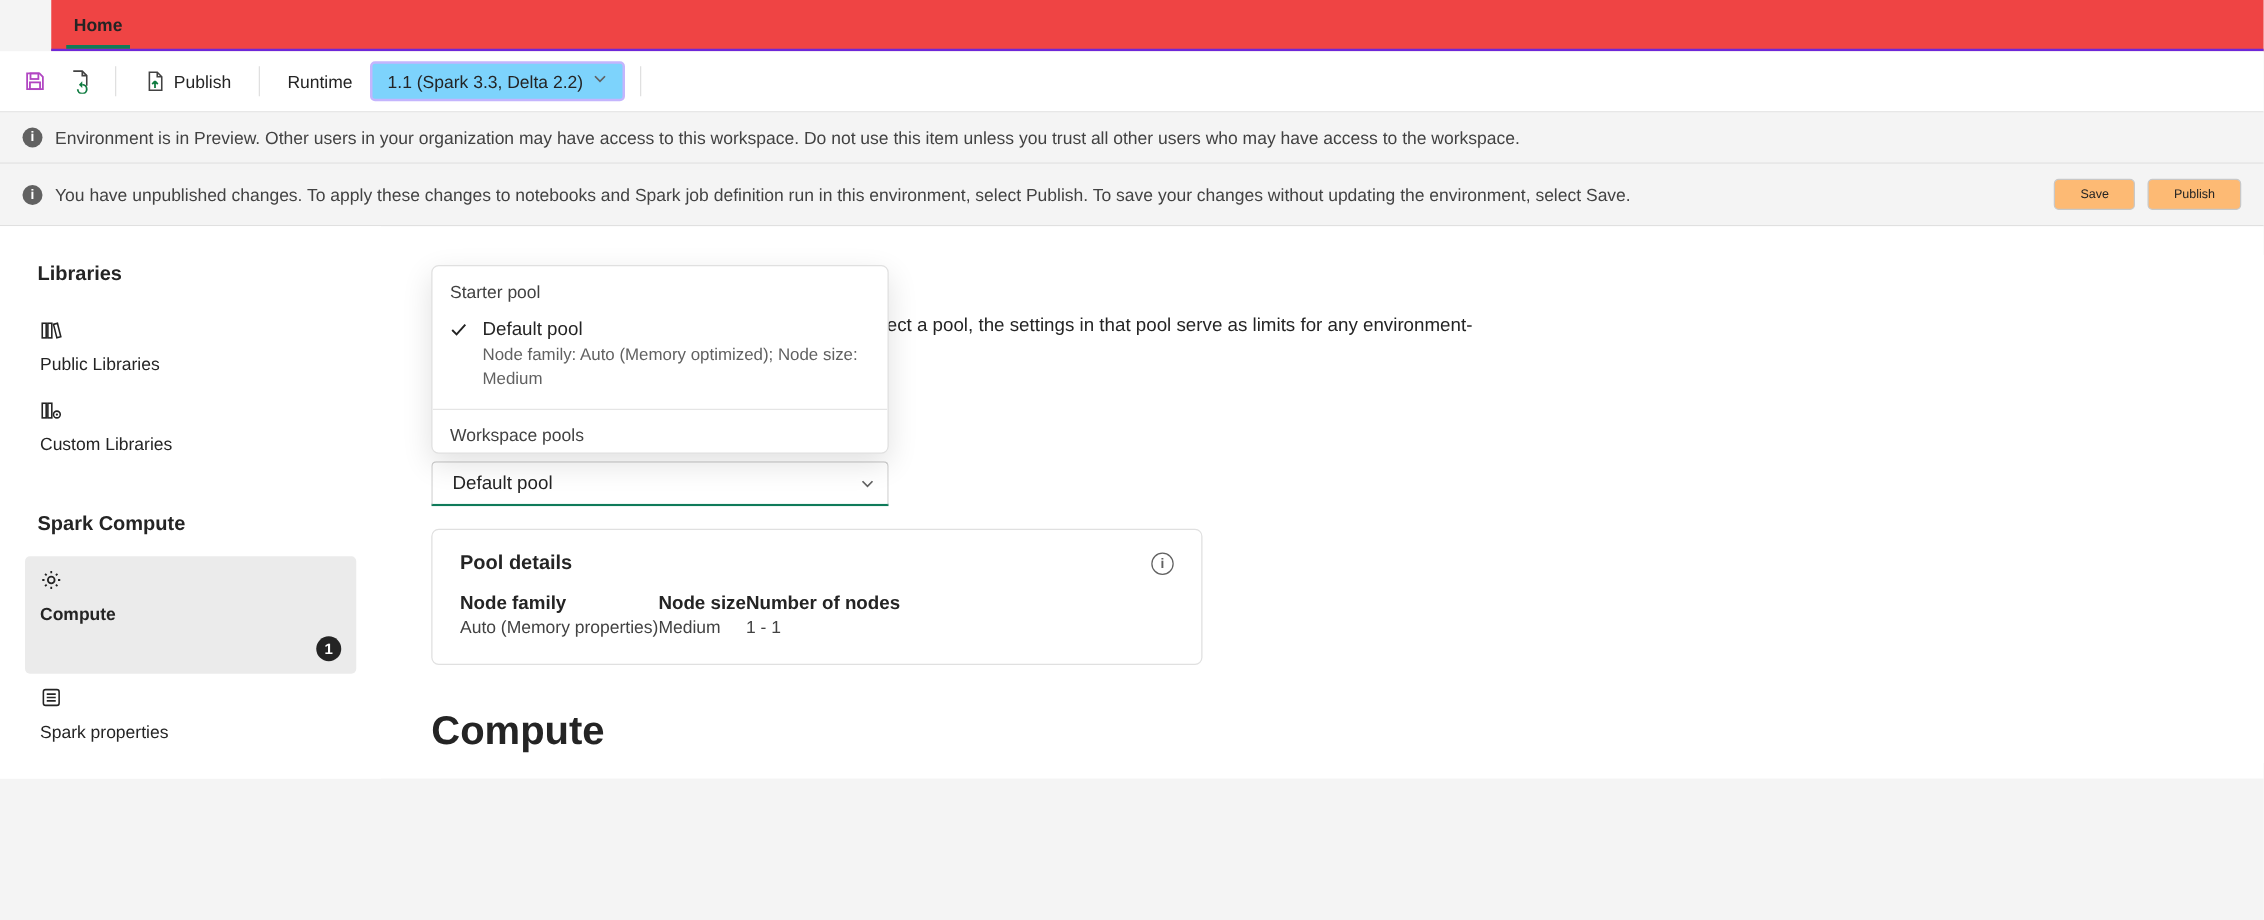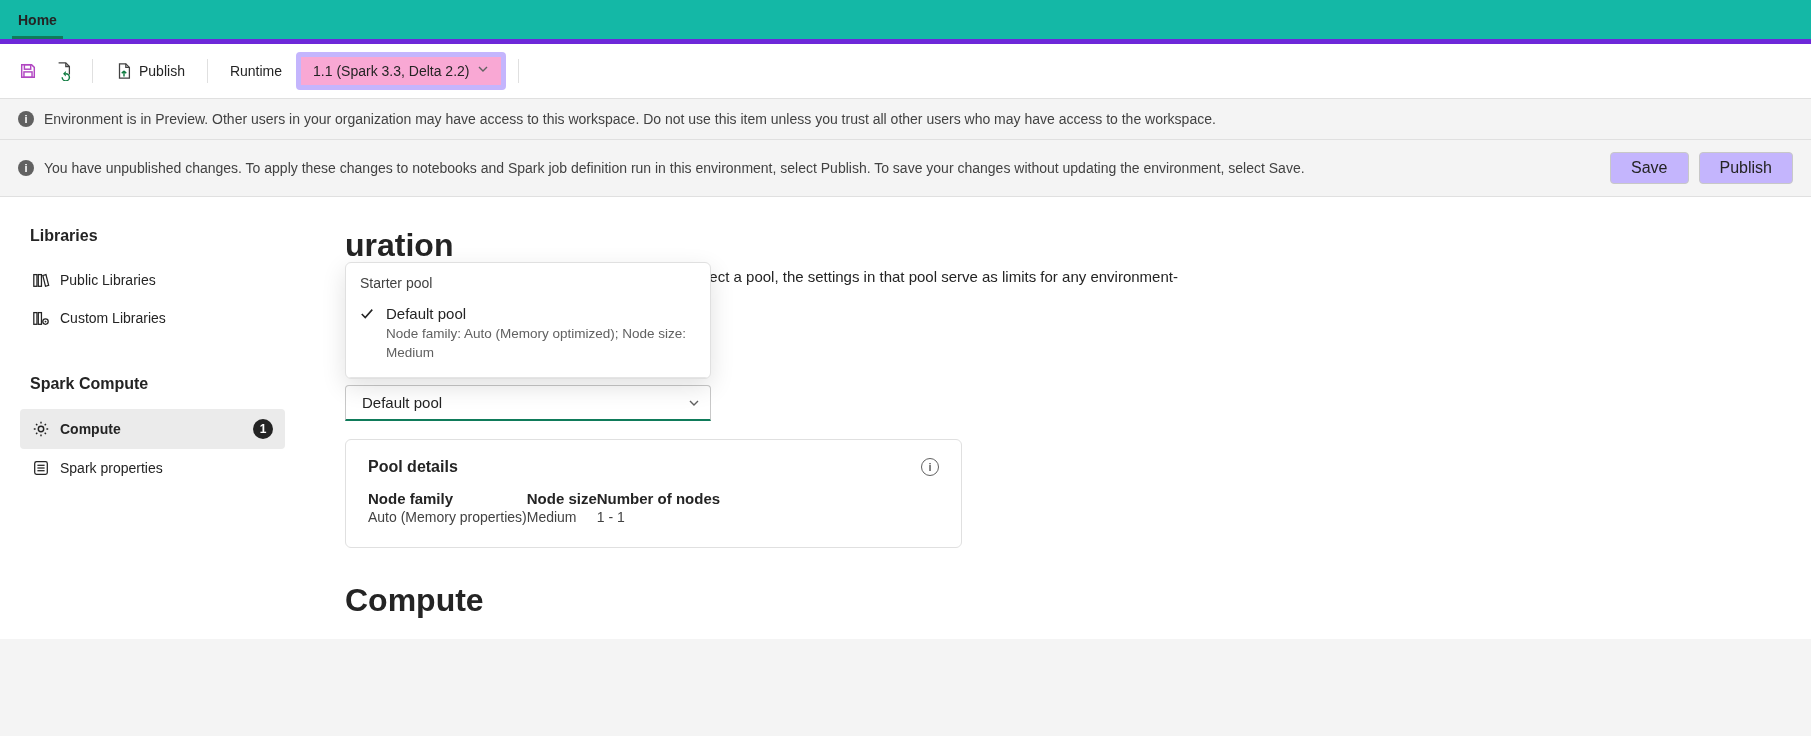--- a/index.html
+++ b/index.html
@@ -9,24 +9,25 @@
     background: #f4f4f4;
     color: #242424;
     font-size: 14px;
   }
   .page {
     width: 1811px;
     background: #f4f4f4;
   }
   .top-tabs {
     padding: 8px 0 0 12px;
-    background: #14b8a6;
-    border-bottom: 5px solid #6d28d9;
+    background: #ef4444;
+    border-bottom: 2px solid #6d28d9;
     display: flex;
     gap: 8px;
+    margin-left: 41px;
   }
   .top-tab {
     padding: 4px 6px 8px 6px;
     font-weight: 600;
     color: #242424;
     border-bottom: 3px solid #0f7b5a;
     cursor: pointer;
     font-size: 14px;
   }
   .toolbar {
@@ -64,23 +65,23 @@
   .runtime-label {
     padding: 5px 10px;
     color: #242424;
     font-size: 14px;
   }
   .runtime-select {
     display: inline-flex;
     align-items: flex-start;
     gap: 8px;
     padding: 6px 12px;
-    border: 5px solid #c4b5fd;
+    border: 2px solid #c4b5fd;
     border-radius: 4px;
-    background: #f9a8d4;
+    background: #7dd3fc;
     cursor: pointer;
     font-size: 14px;
   }
   .banner {
     background: #f4f4f4;
     border-bottom: 1px solid #e0e0e0;
     padding: 12px 18px;
     display: flex;
     align-items: center;
     gap: 10px;
@@ -98,53 +99,53 @@
     font-size: 11px;
     font-weight: 600;
     flex: 0 0 auto;
   }
   .banner-actions {
     margin-left: auto;
     display: flex;
     gap: 10px;
   }
   .btn {
-    background: #c4b5fd;
+    background: #fdba74;
     border: 1px solid #c8c8c8;
     padding: 6px 20px;
     border-radius: 4px;
     cursor: pointer;
-    font-size: 16px;
+    font-size: 10px;
     color: #242424;
   }
   .main-area {
     display: flex;
     background: #ffffff;
   }
   .sidebar {
     width: 305px;
     padding: 30px 20px 20px 20px;
     flex: 0 0 auto;
     background: #fff;
   }
   .sidebar-section-title {
     font-weight: 700;
     font-size: 16px;
     margin-bottom: 16px;
     padding-left: 10px;
   }
   .sidebar-item {
     display: flex;
-    align-items: center;
     gap: 10px;
     padding: 10px 12px;
     border-radius: 4px;
     cursor: pointer;
     font-size: 14px;
     color: #242424;
+    flex-direction: column;
   }
   .sidebar-item.selected {
     background: #ebebeb;
     font-weight: 600;
   }
   .sidebar-badge {
     margin-left: auto;
     background: #242424;
     color: #fff;
     border-radius: 50%;
@@ -387,20 +388,21 @@
               <svg width="14" height="14" viewBox="0 0 16 16">
                   <path fill="none" stroke="#242424" stroke-width="1.8" d="M2 8l4 4 8-9"></path>
                 </svg>
             </div>
             <div class="opt-body">
               <div class="opt-title">Default pool</div>
               <div class="opt-desc">Node family: Auto (Memory optimized); Node size: Medium</div>
             </div>
           </div>
           <div class="dropdown-divider"></div>
+          <div class="dropdown-group-label">Workspace pools</div>
         </div>
 
         <div class="pool-select">
           <input type="text" value="Default pool" style="">
           <svg width="12" height="12" viewBox="0 0 12 12">
               <path fill="none" stroke="#616161" stroke-width="1.4" d="M2 4l4 4 4-4"></path>
             </svg>
         </div>
       </div>
 

